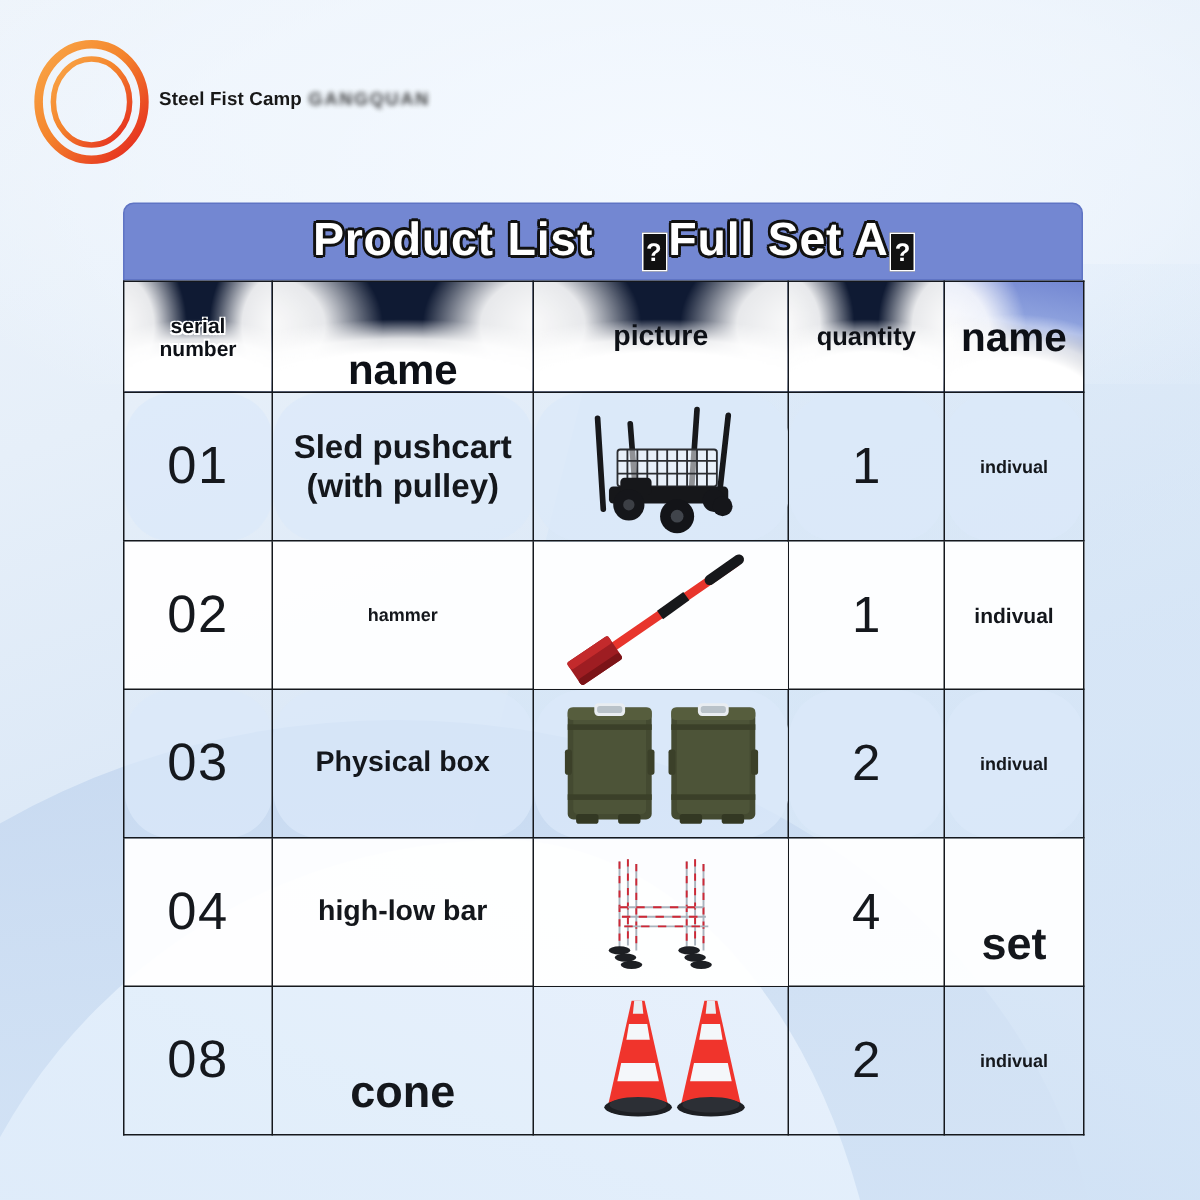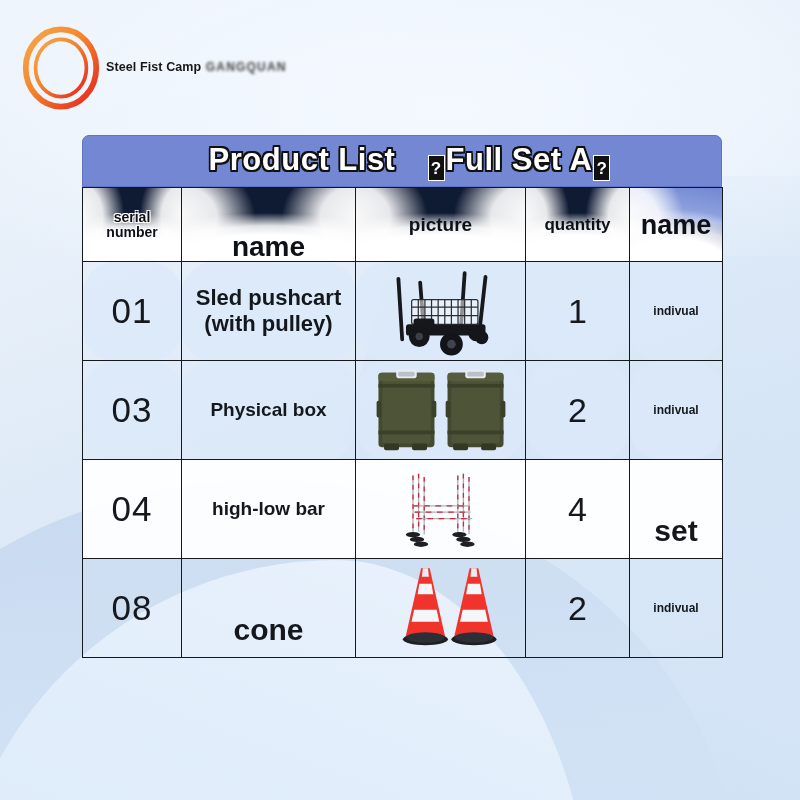--- a/index.html
+++ b/index.html
@@ -376,20 +376,44 @@
                 <circle cx="118" cy="76" r="7" fill="#15161a"></circle>
               </svg>
             </div>
           </td>
           <td class="cell-qty">1</td>
           <td class="cell-unit">
             <span class="un sz-xs">indivual</span>
           </td>
         </tr>
 
+        <tr class="plain">
+          <td class="cell-serial">02</td>
+          <td class="cell-name">
+            <span class="nm sz-xs">hammer</span>
+          </td>
+          <td class="cell-pic">
+            <div class="pic-wrap">
+              <svg viewBox="0 0 150 96" width="146" height="94" aria-hidden="true">
+                <line x1="33" y1="76" x2="126" y2="12" stroke="#e8352c" stroke-width="6" stroke-linecap="round"></line>
+                <line x1="74" y1="48" x2="92" y2="35" stroke="#17181b" stroke-width="7" stroke-linecap="butt"></line>
+                <line x1="108" y1="24" x2="128" y2="10" stroke="#17181b" stroke-width="7" stroke-linecap="round"></line>
+                <g transform="rotate(-34 32 78)">
+                  <rect x="12" y="68" width="34" height="19" rx="2" fill="#9e1d22"></rect>
+                  <rect x="12" y="68" width="34" height="6" rx="2" fill="#c32a2c"></rect>
+                  <rect x="12" y="82" width="34" height="5" rx="2" fill="#7b1418"></rect>
+                </g>
+              </svg>
+            </div>
+          </td>
+          <td class="cell-qty">1</td>
+          <td class="cell-unit">
+            <span class="un sz-sm">indivual</span>
+          </td>
+        </tr>
 
         <tr class="tint">
           <td class="cell-serial">03</td>
           <td class="cell-name">
             <span class="nm sz-md">Physical box</span>
           </td>
           <td class="cell-pic">
             <div class="pic-wrap">
               <svg viewBox="0 0 150 96" width="140" height="90" aria-hidden="true">
                 <g>

